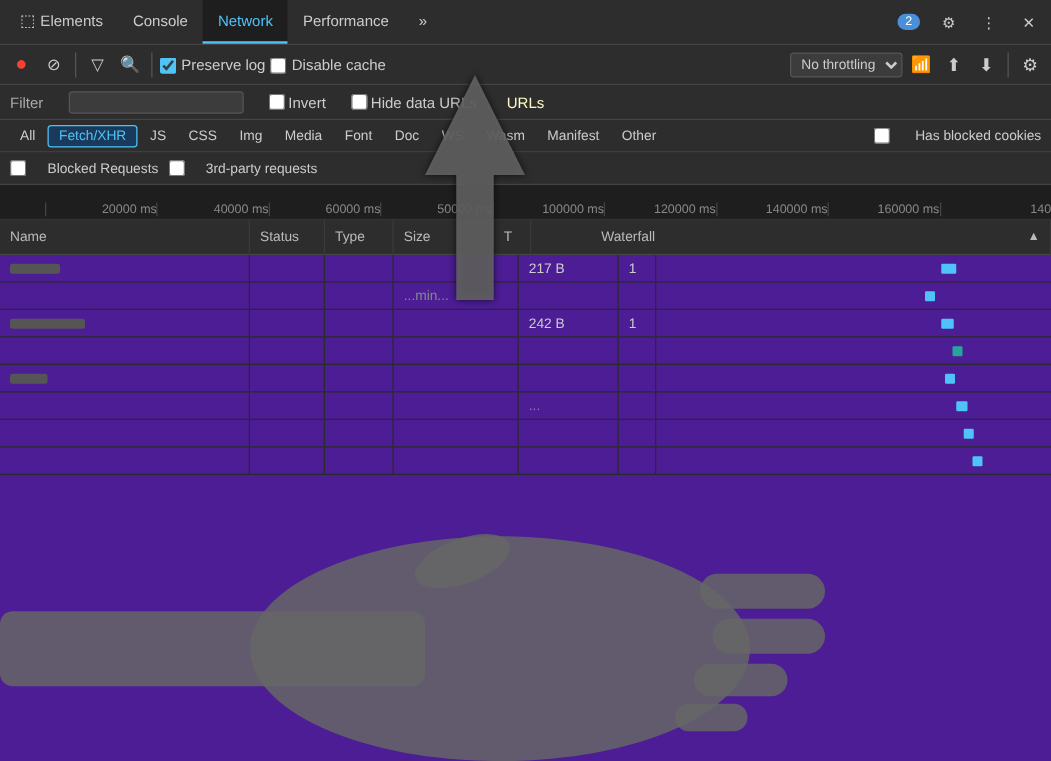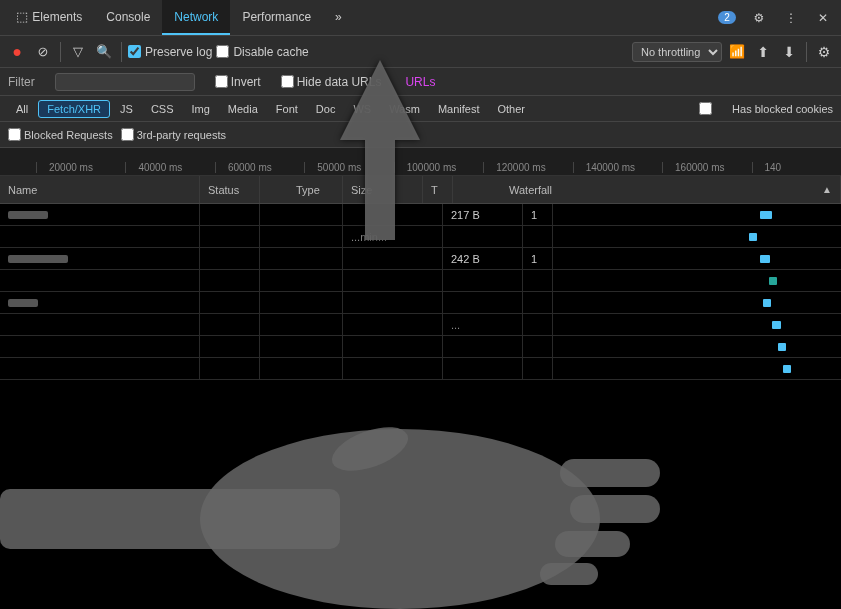--- a/index.html
+++ b/index.html
@@ -79,21 +79,21 @@
       border-radius: 3px;
       font-size: 14px;
     }
     .toolbar .tool-btn.record { color: #f44336; font-size: 16px; }
     .toolbar .separator {
       width: 1px; height: 20px;
       background: #555;
       margin: 0 2px;
     }
     .toolbar .checkbox-label {
-      display: flex; align-items: flex-start; gap: 4px;
+      display: flex; align-items: flex-end; gap: 4px;
       color: #ccc; cursor: pointer; font-size: 12px;
       white-space: nowrap;
     }
     .toolbar .checkbox-label input[type=checkbox] {
       accent-color: #4fc3f7;
     }
     .toolbar .spacer { flex: 1; }
     .toolbar .throttle-select {
       background: #3c3c3c;
       color: #ccc;
@@ -128,21 +128,21 @@
       font-size: 11px;
       width: 140px;
     }
     .filter-bar .checkbox-label {
       display: flex; align-items: center; gap: 3px;
       color: #ccc; cursor: pointer; font-size: 12px;
     }
     .filter-bar .checkbox-label input[type=checkbox] {
       accent-color: #4fc3f7;
     }
-    .filter-bar .url-label { color: #d946ef; margin-left: 4px; }
+    .filter-bar .url-label { color: #fef9c3; margin-left: 4px; }
 
     
     .type-filter-bar {
       display: flex;
       align-items: center;
       background: #2d2d2d;
       height: 26px;
       padding: 0 8px;
       gap: 2px;
       border-bottom: 1px solid #444;
@@ -171,21 +171,21 @@
     .extra-filter-bar {
       display: flex;
       align-items: center;
       background: #2d2d2d;
       height: 26px;
       padding: 0 8px;
       gap: 8px;
       border-bottom: 1px solid #444;
     }
     .extra-filter-bar .checkbox-label {
-      display: flex; align-items: center; gap: 3px;
+      display: flex; align-items: center; gap: 17px;
       color: #ccc; font-size: 11px; cursor: pointer;
     }
 
     
     .timeline-ruler {
       display: flex;
       align-items: flex-end;
       background: #1e1e1e;
       height: 28px;
       padding: 0 0 2px 0;
@@ -195,21 +195,21 @@
     }
     .timeline-ruler .ruler-labels {
       display: flex;
       width: 100%;
       padding-left: 36px;
     }
     .timeline-ruler .tick {
       flex: 1;
       color: #888;
       font-size: 10px;
-      text-align: left;
+      text-align: right;
       padding-left: 12px;
       border-left: 1px solid #444;
     }
 
     
     .table-header {
       display: flex;
       align-items: center;
       background: #2d2d2d;
       height: 28px;
@@ -222,30 +222,30 @@
       padding: 0 8px;
       cursor: pointer;
       white-space: nowrap;
       display: flex;
       align-items: center;
       height: 100%;
       border-right: 1px solid #3a3a3a;
     }
     .col-name { width: 200px; }
     .col-status { width: 60px; }
-    .col-type { width: 55px; margin-left: 28px; }
+    .col-type { width: 55px; }
     .col-initiator { width: 100px; }
     .col-size { width: 80px; }
     .col-t { width: 30px; }
     .col-waterfall { flex: 1; display: flex; align-items: center; justify-content: space-between; margin-left: 48px; }
     .sort-arrow { margin-left: 4px; font-size: 10px; }
 
     
     .table-body {
-      background: #000000;
+      background: #4c1d95;
       overflow: hidden;
       flex: 1;
     }
     .table-row {
       display: flex;
       align-items: center;
       height: 22px;
       border-bottom: 1px solid #2a2a2a;
       font-size: 11px;
       cursor: pointer;

